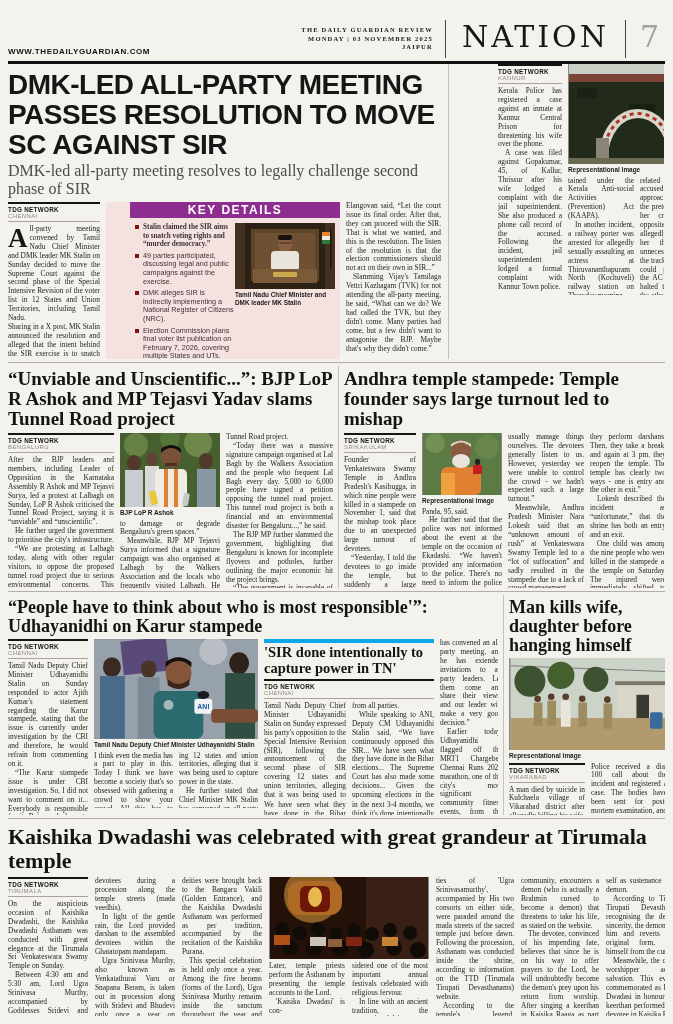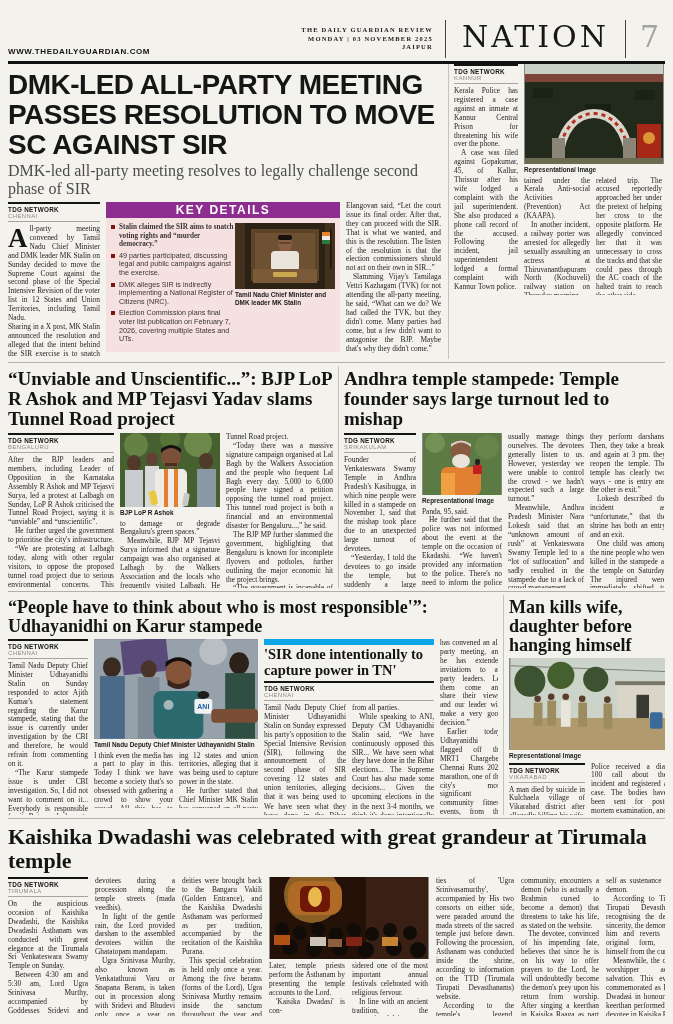--- a/index.html
+++ b/index.html
@@ -28,33 +28,33 @@
   .ncol{flex:0 0 auto;overflow:hidden;}
   .paras p,.para{margin:0;font:7.4px/8.9px "Liberation Serif",serif;text-align:justify;color:#1e1e1e;}
   .paras p + p{text-indent:7px;}
   .dropcap{float:left;font:bold 27px/24px "Liberation Serif",serif;padding:1px 2px 0 0;color:#141414;}
   .byline{border-top:2px solid #141414;border-bottom:1px solid #a9a49a;padding:2px 0 2px 0;margin-bottom:3px;}
   .byline .net{font:bold 6.3px "Liberation Sans",sans-serif;color:#141414;letter-spacing:.3px;}
   .byline .city{font:6px "Liberation Sans",sans-serif;color:#8e8a82;letter-spacing:.4px;}
   .photocap{font:bold 6.4px/7.5px "Liberation Sans",sans-serif;color:#1b1b1b;padding:2px 0 3px 0;}
   .photo{display:block;width:100%;background:#888;}
   
-  .keybox{background:var(--kd-bg,#f5e1df);margin-bottom:16px;}
+  .keybox{background:var(--kd-bg,#f5e1df);margin-bottom:16px;padding-left:24px;}
   .keybox-hdr{background:var(--kd-hdr,#8e2d90);color:#fff;text-align:center;
               font:bold 12px/16px "Liberation Sans",sans-serif;letter-spacing:1.5px;}
   .keybox-body{display:flex;padding:5px;}
   .kd-bullets{flex:1 1 auto;}
   .kd-bullets li{list-style:none;position:relative;padding-left:8px;margin:0 0 3px 0;
                  font:7.2px/8.6px "Liberation Sans",sans-serif;color:#3a3436;text-align:left;}
   .kd-bullets li:first-child{font-family:"Liberation Serif",serif;font-weight:bold;}
   .kd-bullets{margin:0;padding:0;}
   .kd-bullets li::before{content:"";position:absolute;left:0;top:2px;width:4px;height:4px;background:var(--kd-bullet,#7e1410);}
   .kd-photo{flex:0 0 100px;}
   
-  .sirbox{border-top:6px solid #0ea5e9;padding-top:2px;}
+  .sirbox{border-top:4px solid #0ea5e9;padding-top:2px;}
   .sir-h{font:bold 14.5px/15.5px "Liberation Serif",serif;color:#141414;margin:0 0 3px 0;}
   
   .band{display:flex;overflow:hidden;}
 </style>
 </head>
 <body>
 
 <div class="page">
 
   <div class="hdr">
@@ -134,21 +134,21 @@
         </div>
         <div class="ncol paras" style="width:95px;">
             <p>Elangovan said, “Let the court issue its final order. After that, they can proceed with the SIR. That is what we wanted, and this is the resolution. The listen of the resolution is that the election commissioners should not act on their own in SIR...”</p>
             <p>Slamming Vijay's Tamilaga Vettri Kazhagam (TVK) for not attending the all-party meeting, he said, “What can we do? We had called the TVK, but they didn't come. Many parties had come, but a few didn't want to antagonise the BJP. Maybe that's why they didn't come.”</p>
           </div>
       </div>
     </div>
     <div class="vdiv"></div>
 
     <div class="ncol" style="width:210px;">
-      <div class="bodycols" style="gap:6px;height:238px;">
+      <div class="bodycols" style="gap:6px;height:238px;margin-left:44px;">
         <div class="ncol" style="width:64px;">
           <div class="byline">
             <div class="net">TDG NETWORK</div>
             <div class="city">KANNUR</div>
           </div>
           <div class="paras">
               <p>Kerala Police has registered a case against an inmate at Kannur Central Prison for threatening his wife over the phone.</p>
               <p>A case was filed against Gopakumar, 45, of Kallur, Thrissur after his wife lodged a complaint with the jail superintendent. She also produced a phone call record of the accused. Following the incident, jail superintendent lodged a formal complaint with Kannur Town police.</p>
             </div>
         </div>

